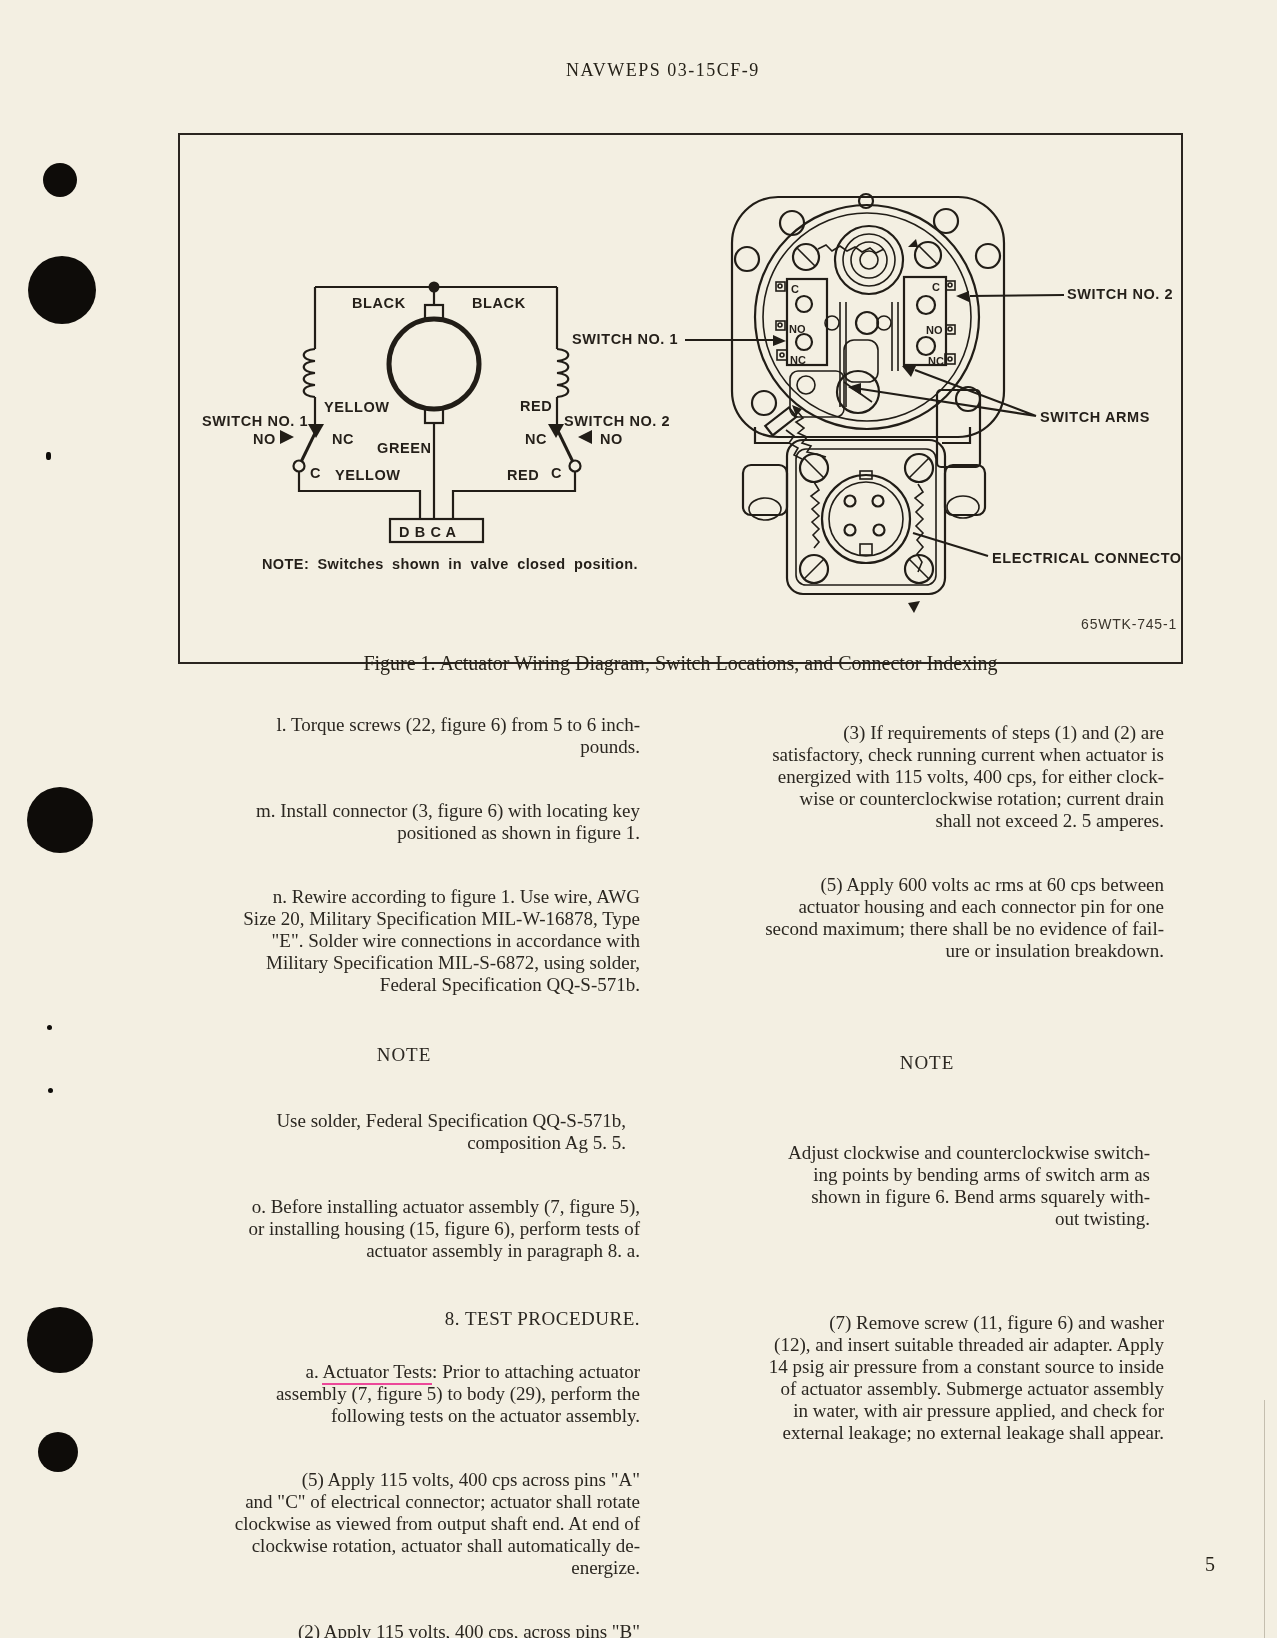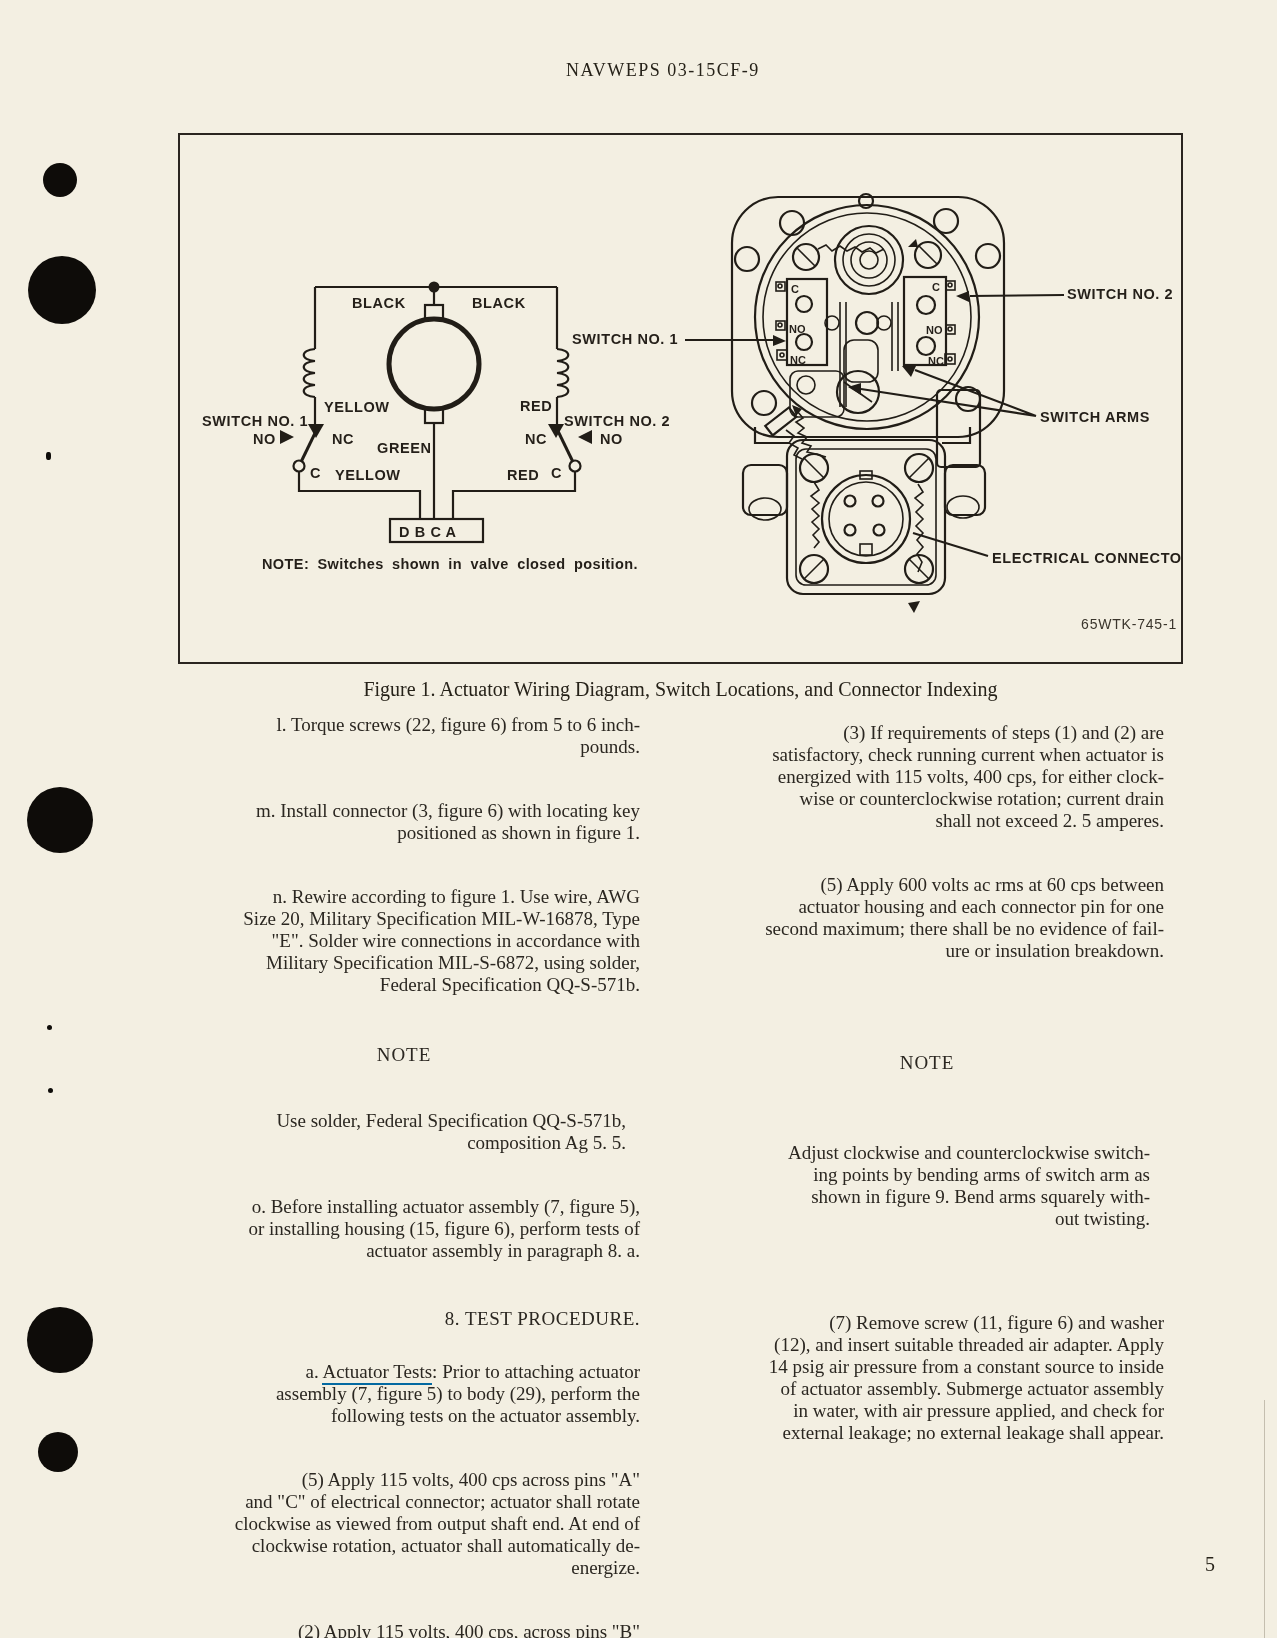--- a/index.html
+++ b/index.html
@@ -14,35 +14,35 @@
   .doc-number{
     position:absolute;left:566px;top:60px;
     font-size:18px;letter-spacing:1.5px;color:#262219;
   }
   .dot{position:absolute;background:#0e0c09;border-radius:50%;}
   .figure-box{
     position:absolute;left:178px;top:133px;width:1001px;height:527px;
     border:2px solid #2a2520;background:#f3efe2;
   }
   .fig-caption{
-    position:absolute;left:178px;top:678px;width:1005px;
+    position:absolute;left:178px;top:652px;width:1005px;
     text-align:center;font-size:20px;color:#262219;
   }
   .col{position:absolute;width:472px;font-size:19px;line-height:22px;white-space:pre-line;}
   .col-left{left:168px;top:692px;}
   .col-right{left:690px;top:700px;width:474px;}
   .para{margin:0 0 20px 0;text-align:right;}
   .ind-sm{text-indent:18px;}
   .ind-lg{text-indent:50px;}
   .note-h{ text-align:center;margin:6px 0 22px 0;letter-spacing:1px;}
   .note-h-lg{text-align:center;margin:48px 0 46px 0;letter-spacing:1px;}
   .note-body{margin:0 14px 20px 36px;}
   .mt-lg{margin-top:40px;}
   .sec-h{margin:4px 0 9px 0;letter-spacing:.5px;}
-  .u{border-bottom:2px solid #0369a1;padding-bottom:1px;}
+  .u{border-bottom:2px solid #ec4899;padding-bottom:1px;}
   .page-num{position:absolute;left:1205px;top:1553px;font-size:20px;color:#262219;}
   .scan-edge{position:absolute;left:1264px;top:1400px;width:1px;height:238px;background:rgba(110,100,80,.35);}
   
   .flbl{font:700 14.5px "Liberation Sans", sans-serif;letter-spacing:.6px;fill:#241f19;}
   .fnote{font:700 14.5px "Liberation Sans", sans-serif;letter-spacing:.4px;word-spacing:4px;fill:#241f19;}
   .fsml{font:700 11px "Liberation Sans", sans-serif;fill:#241f19;}
   .fid{font:400 14px "Liberation Sans", sans-serif;letter-spacing:.8px;fill:#3a352c;}
   .ln{stroke:#211d17;stroke-width:2.2;fill:none;}
   .lnthin{stroke:#211d17;stroke-width:1.6;fill:none;}
   .fillk{fill:#211d17;stroke:none;}
@@ -279,21 +279,21 @@
 energized with 115 volts,  400 cps,  for either clock-
 wise or counterclockwise rotation;  current drain
 shall not exceed 2. 5 amperes.</p>
     <p class="para ind-lg">(5)    Apply 600 volts ac rms at 60 cps between
 actuator housing and each connector pin for one
 second maximum; there shall be no evidence of fail-
 ure or insulation breakdown.</p>
     <p class="para note-h-lg">NOTE</p>
     <p class="para note-body">Adjust clockwise and counterclockwise switch-
 ing points by bending arms of switch arm as
-shown in figure 9.   Bend arms squarely with-
+shown in figure 6.   Bend arms squarely with-
 out twisting.</p>
     <p class="para ind-lg mt-lg">(7)    Remove screw (11,  figure 6) and washer
 (12),  and insert suitable threaded air adapter.   Apply
 14 psig air pressure from a constant source to inside
 of actuator assembly.   Submerge actuator assembly
 in water,  with air pressure applied,  and check for
 external leakage; no external leakage shall appear.</p>
   </div>
 
   <div class="page-num">5</div>

